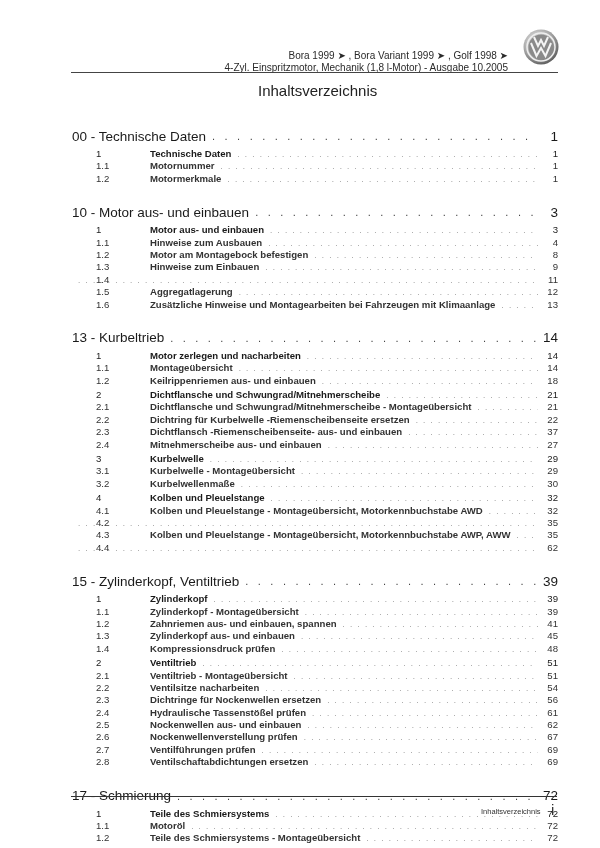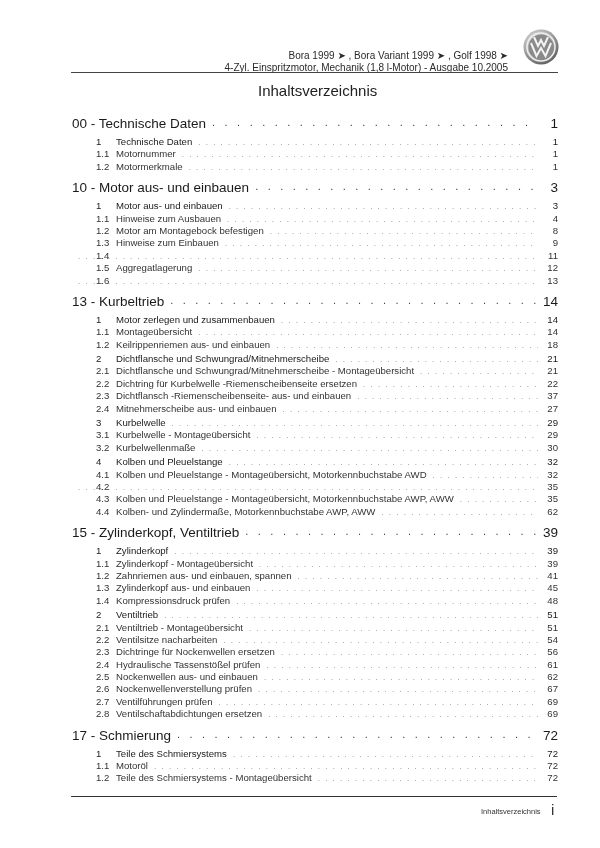--- a/index.html
+++ b/index.html
@@ -10,26 +10,26 @@
   .hdr-line1, .hdr-line2 { position: absolute; right: 92px; font-size: 10px; color: #2a2a2a; white-space: nowrap; }
   .hdr-line1 { top: 50px; }
   .hdr-line2 { top: 62px; }
   .hdr-rule { position: absolute; left: 71px; width: 487px; top: 72px; height: 1px; background: #444; }
 
   .logo { position: absolute; left: 523px; top: 29px; width: 36px; height: 36px; }
 
   .title { position: absolute; left: 258px; top: 82px; font-size: 15px; color: #222; }
 
   .toc { position: absolute; left: 72px; top: 116px; width: 486px; }
-  .sec { position: relative; height: 16px; margin-top: 0; display: flex; align-items: flex-start; font-size: 13.5px; color: #1a1a1a; }
+  .sec { position: relative; height: 16px; margin-top: 12px; display: flex; align-items: center; font-size: 13.5px; color: #1a1a1a; }
   .sec-gap { height: 7px; }
   .ent { position: relative; display: flex; align-items: baseline; height: 12.4px; font-size: 9.6px; color: #333; }
   .ent.grp { margin-top: 2px; color: #1a1a1a; }
   .ent .num { position: absolute; left: 24px; }
-  .ent .txt { margin-left: 44px; white-space: nowrap; }
+  .ent .txt { margin-left: 78px; white-space: nowrap; font-weight: bold; }
   .sec .txt { white-space: nowrap; }
   .dots { flex: 1; margin: 0 6px; overflow: hidden; white-space: nowrap; color: #777; letter-spacing: 1.5px; font-size: 8px; }
   .sec .dots { font-size: 11px; letter-spacing: 3.2px; color: #444; }
   .pg { text-align: right; min-width: 14px; }
 
   .ftr-rule { position: absolute; left: 71px; width: 486px; top: 796px; height: 1px; background: #333; }
   .ftr-text { position: absolute; left: 481px; top: 807px; font-size: 7.5px; color: #333; }
   .ftr-i { position: absolute; left: 551px; top: 801px; font-size: 15px; color: #333; }
 </style>
 </head>
@@ -122,33 +122,34 @@
         <span class="pg">11</span>
       </div>
       <div class="ent">
         <span class="num">1.5</span>
         <span class="txt">Aggregatlagerung</span>
         <span class="dots">. . . . . . . . . . . . . . . . . . . . . . . . . . . . . . . . . . . . . . . . . . . . . . . . . . . . . . . . . . . . . . . . . . . . . . . . . . . . . . . . . . . . . . . . . . . . . . . . . . . . .</span>
         <span class="pg">12</span>
       </div>
       <div class="ent">
         <span class="num">1.6</span>
+        <span class="txt">Zusätzliche Hinweise und Montagearbeiten bei Fahrzeugen mit Klimaanlage</span>
         <span class="dots">. . . . . . . . . . . . . . . . . . . . . . . . . . . . . . . . . . . . . . . . . . . . . . . . . . . . . . . . . . . . . . . . . . . . . . . . . . . . . . . . . . . . . . . . . . . . . . . . . . . . .</span>
         <span class="pg">13</span>
       </div>
       <div class="sec-gap"></div>
       <div class="sec">
         <span class="txt">13 - Kurbeltrieb</span>
         <span class="dots">. . . . . . . . . . . . . . . . . . . . . . . . . . . . . . . . . . . . . . . . . . . . . . . . . . . . . . . . . . . . . . . . . . . . . . . . . . . . . . . . . . . . . . . . . . . . . . . . . . . . .</span>
         <span class="pg">14</span>
       </div>
       <div style="height: 2px;"></div>
       <div class="ent grp">
         <span class="num">1</span>
-        <span class="txt">Motor zerlegen und zusammenbauen</span>
+        <span class="txt">Motor zerlegen und nacharbeiten</span>
         <span class="dots">. . . . . . . . . . . . . . . . . . . . . . . . . . . . . . . . . . . . . . . . . . . . . . . . . . . . . . . . . . . . . . . . . . . . . . . . . . . . . . . . . . . . . . . . . . . . . . . . . . . . .</span>
         <span class="pg">14</span>
       </div>
       <div class="ent">
         <span class="num">1.1</span>
         <span class="txt">Montageübersicht</span>
         <span class="dots">. . . . . . . . . . . . . . . . . . . . . . . . . . . . . . . . . . . . . . . . . . . . . . . . . . . . . . . . . . . . . . . . . . . . . . . . . . . . . . . . . . . . . . . . . . . . . . . . . . . . .</span>
         <span class="pg">14</span>
       </div>
       <div class="ent">
@@ -223,21 +224,20 @@
         <span class="pg">35</span>
       </div>
       <div class="ent">
         <span class="num">4.3</span>
         <span class="txt">Kolben und Pleuelstange - Montageübersicht, Motorkennbuchstabe AWP, AWW</span>
         <span class="dots">. . . . . . . . . . . . . . . . . . . . . . . . . . . . . . . . . . . . . . . . . . . . . . . . . . . . . . . . . . . . . . . . . . . . . . . . . . . . . . . . . . . . . . . . . . . . . . . . . . . . .</span>
         <span class="pg">35</span>
       </div>
       <div class="ent">
         <span class="num">4.4</span>
-        <span class="txt">Kolben- und Zylindermaße, Motorkennbuchstabe AWP, AWW</span>
         <span class="dots">. . . . . . . . . . . . . . . . . . . . . . . . . . . . . . . . . . . . . . . . . . . . . . . . . . . . . . . . . . . . . . . . . . . . . . . . . . . . . . . . . . . . . . . . . . . . . . . . . . . . .</span>
         <span class="pg">62</span>
       </div>
       <div class="sec-gap"></div>
       <div class="sec">
         <span class="txt">15 - Zylinderkopf, Ventiltrieb</span>
         <span class="dots">. . . . . . . . . . . . . . . . . . . . . . . . . . . . . . . . . . . . . . . . . . . . . . . . . . . . . . . . . . . . . . . . . . . . . . . . . . . . . . . . . . . . . . . . . . . . . . . . . . . . .</span>
         <span class="pg">39</span>
       </div>
       <div style="height: 2px;"></div>

